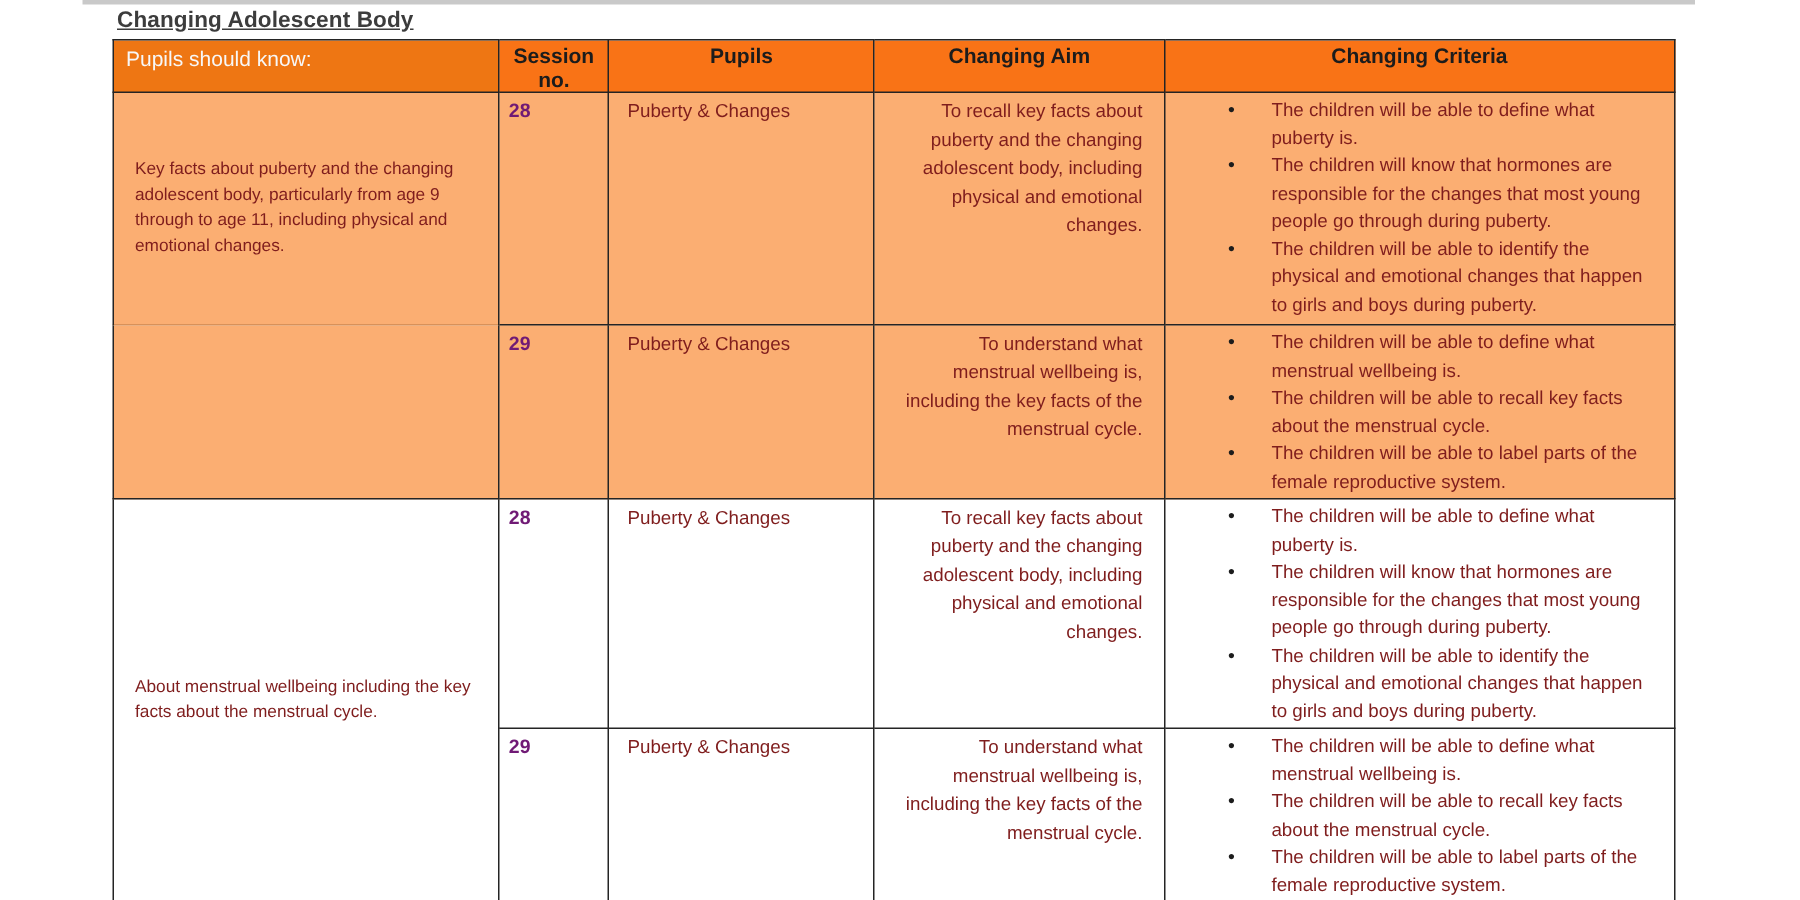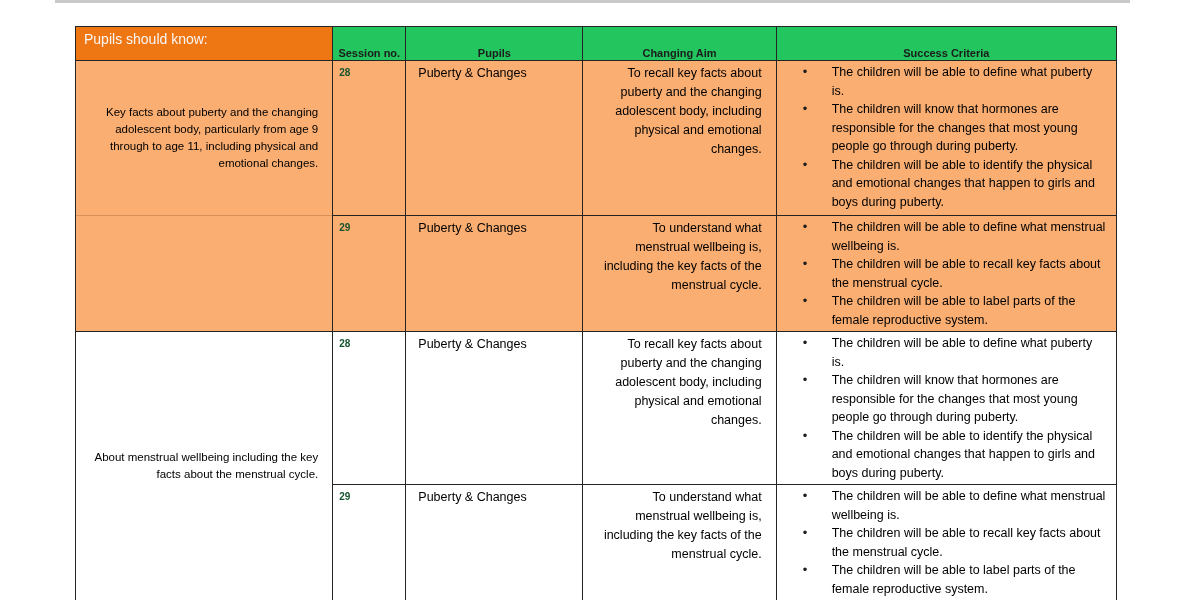--- a/index.html
+++ b/index.html
@@ -20,67 +20,68 @@
   th, td { border:1.5px solid #242424; vertical-align:top; }
 
   
   col.c1{width:257px} col.c2{width:73px} col.c3{width:177px}
   col.c4{width:193px} col.c5{width:340px}
 
   
   tr.hrow{height:34px} tr.r1{height:155px} tr.r2{height:110px}
   tr.r3{height:150px} tr.r4{height:110px}
 
-  th { font-size:11px; font-weight:700; color:#1c1c1c;
-       text-align:center; vertical-align:top; padding-top:20px; background:#22c55e; }
+  th { font-size:14px; font-weight:700; color:#1c1c1c;
+       text-align:center; vertical-align:top; padding-top:2px; background:#f97316; }
   th.th-orange { background:#ee7613; color:#f7f7f7; text-align:left;
                  padding:4px 8px; font-weight:400; font-size:14px; vertical-align:top; }
 
   tr.orange td { background:#fbae72; }
   tr.white  td { background:#ffffff; }
 
-  td { color:#000000; font-size:12.5px; line-height:18.5px; }
+  td { color:#7f1d1d; font-size:12.5px; line-height:18.5px; }
 
-  td.know-cell { vertical-align:middle; text-align:right;
+  td.know-cell { vertical-align:middle; text-align:left;
                  font-size:11.5px; line-height:17px; padding:6px 14px; }
   td.faint-border-top { border-top-color:rgba(90,45,0,0.22); }
   td.faint-border-bottom { border-bottom-color:rgba(90,45,0,0.22); }
 
-  td.sess  { font-weight:700; color:#14532d; font-size:10px; padding:3px 6px; }
+  td.sess  { font-weight:700; color:#701a75; font-size:13px; padding:3px 6px; }
   td.theme { padding:3px 12px; }
   td.aim   { padding:3px 14px 3px 13px; line-height:19px;text-align:right; }
 
-  td.sc { padding:2px 8px 2px 0; }
+  td.sc { padding:2px 8px 2px 16px; }
   td.sc ul { list-style:none; }
   td.sc li { position:relative; padding-left:55px; line-height:18.5px; }
   td.sc li::before { content:"\2022"; position:absolute; left:26px; top:0;
                      color:#1c1c1c; font-size:13px; }
 </style>
 </head>
 <body>
 
 <div class="page">
   <div class="top-edge"></div>
 
+  <div class="doc-title">Changing Adolescent Body</div>
 
   <table class="sched">
     <colgroup>
       <col class="c1">
         <col class="c2">
         <col class="c3">
         <col class="c4">
         <col class="c5">
     </colgroup>
     <thead>
       <tr class="hrow">
         <th class="th-orange">Pupils should know:</th>
         <th>Session no.</th>
         <th>Pupils</th>
         <th>Changing Aim</th>
-        <th>Success Criteria</th>
+        <th>Changing Criteria</th>
       </tr>
     </thead>
     <tbody>
       <tr class="orange r1">
         <td class="know-cell faint-border-bottom">Key facts about puberty and the changing adolescent body, particularly from age 9 through to age 11, including physical and emotional changes.</td>
         <td class="sess">28</td>
         <td class="theme">Puberty &amp; Changes</td>
         <td class="aim">To recall key facts about puberty and the changing adolescent body, including physical and emotional changes.</td>
         <td class="sc">
           <ul>

